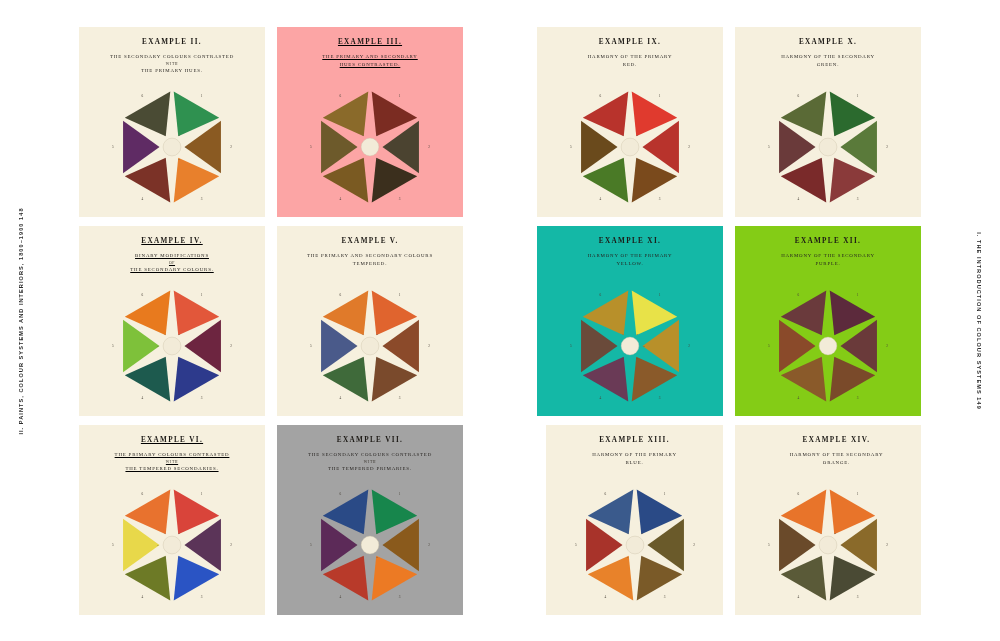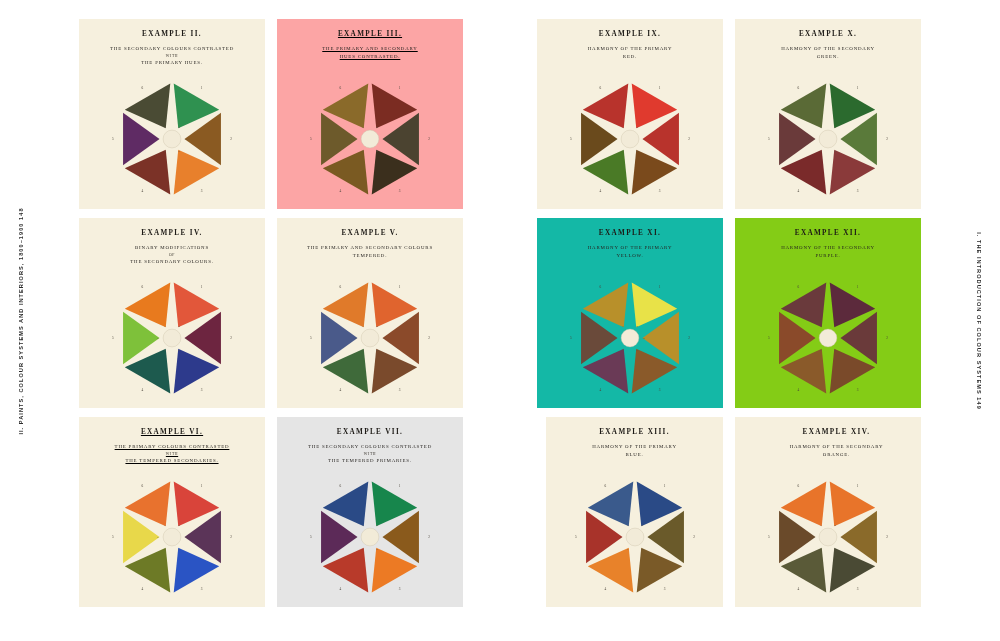--- a/index.html
+++ b/index.html
@@ -53,21 +53,21 @@
     height: 641px;
     background: #ffffff;
   }
   .page.verso { left: 42px; }
   .page.recto { left: 500px; text-decoration: underline; }
 
   
   .plate-grid {
     position: absolute;
     left: 37px;
-    top: 19px;
+    top: 27px;
     width: 384px;
     height: 587px;
     display: grid;
     grid-template-columns: repeat(2, 186px);
     grid-template-rows: repeat(3, 190px);
     column-gap: 12px;
     row-gap: 9px;
   }
 
   .plate {
@@ -198,21 +198,21 @@
                 <text x="46.4" y="114.5" text-anchor="middle" class="num">4</text>
                 <text x="69.0" y="75.0" text-anchor="middle" class="ctr-lbl">P</text>
                 <text x="16.8" y="63.2" text-anchor="middle" class="num">5</text>
                 <text x="62.1" y="63.0" text-anchor="middle" class="ctr-lbl">G</text>
                 <text x="46.4" y="11.9" text-anchor="middle" class="num">6</text>
                 <text x="69.0" y="51.0" text-anchor="middle" class="ctr-lbl">Y</text>
               </svg>
             </div>
           </div>
         </figure>
-        <figure class="plate" style="background: rgb(246, 240, 222);">
+        <figure class="plate" style="background: rgb(246, 240, 222); text-decoration: underline;">
           <div class="plate-title">EXAMPLE IV.</div>
           <div class="plate-sub">
             <span class="ln">BINARY MODIFICATIONS</span>
             <span class="ln tiny">OF</span>
             <span class="ln">THE SECONDARY COLOURS.</span>
           </div>
           <div class="wheel-wrap">
             <div class="wheel">
               <svg viewBox="0 0 152 124">
                 <polygon points="77.72,6.46 123.24,32.74 82.25,51.17" fill="#e2573a"></polygon>
@@ -296,21 +296,21 @@
                 <text x="46.4" y="114.5" text-anchor="middle" class="num">4</text>
                 <text x="69.0" y="75.0" text-anchor="middle" class="ctr-lbl">P</text>
                 <text x="16.8" y="63.2" text-anchor="middle" class="num">5</text>
                 <text x="62.1" y="63.0" text-anchor="middle" class="ctr-lbl">G</text>
                 <text x="46.4" y="11.9" text-anchor="middle" class="num">6</text>
                 <text x="69.0" y="51.0" text-anchor="middle" class="ctr-lbl">Y</text>
               </svg>
             </div>
           </div>
         </figure>
-        <figure class="plate" style="background: #e5e5e5;">
+        <figure class="plate" style="background: #a3a3a3;">
           <div class="plate-title">EXAMPLE VII.</div>
           <div class="plate-sub">
             <span class="ln">THE SECONDARY COLOURS CONTRASTED</span>
             <span class="ln tiny">WITH</span>
             <span class="ln">THE TEMPERED PRIMARIES.</span>
           </div>
           <div class="wheel-wrap">
             <div class="wheel">
               <svg viewBox="0 0 152 124">
                 <polygon points="77.72,6.46 123.24,32.74 82.25,51.17" fill="#17864c"></polygon>

